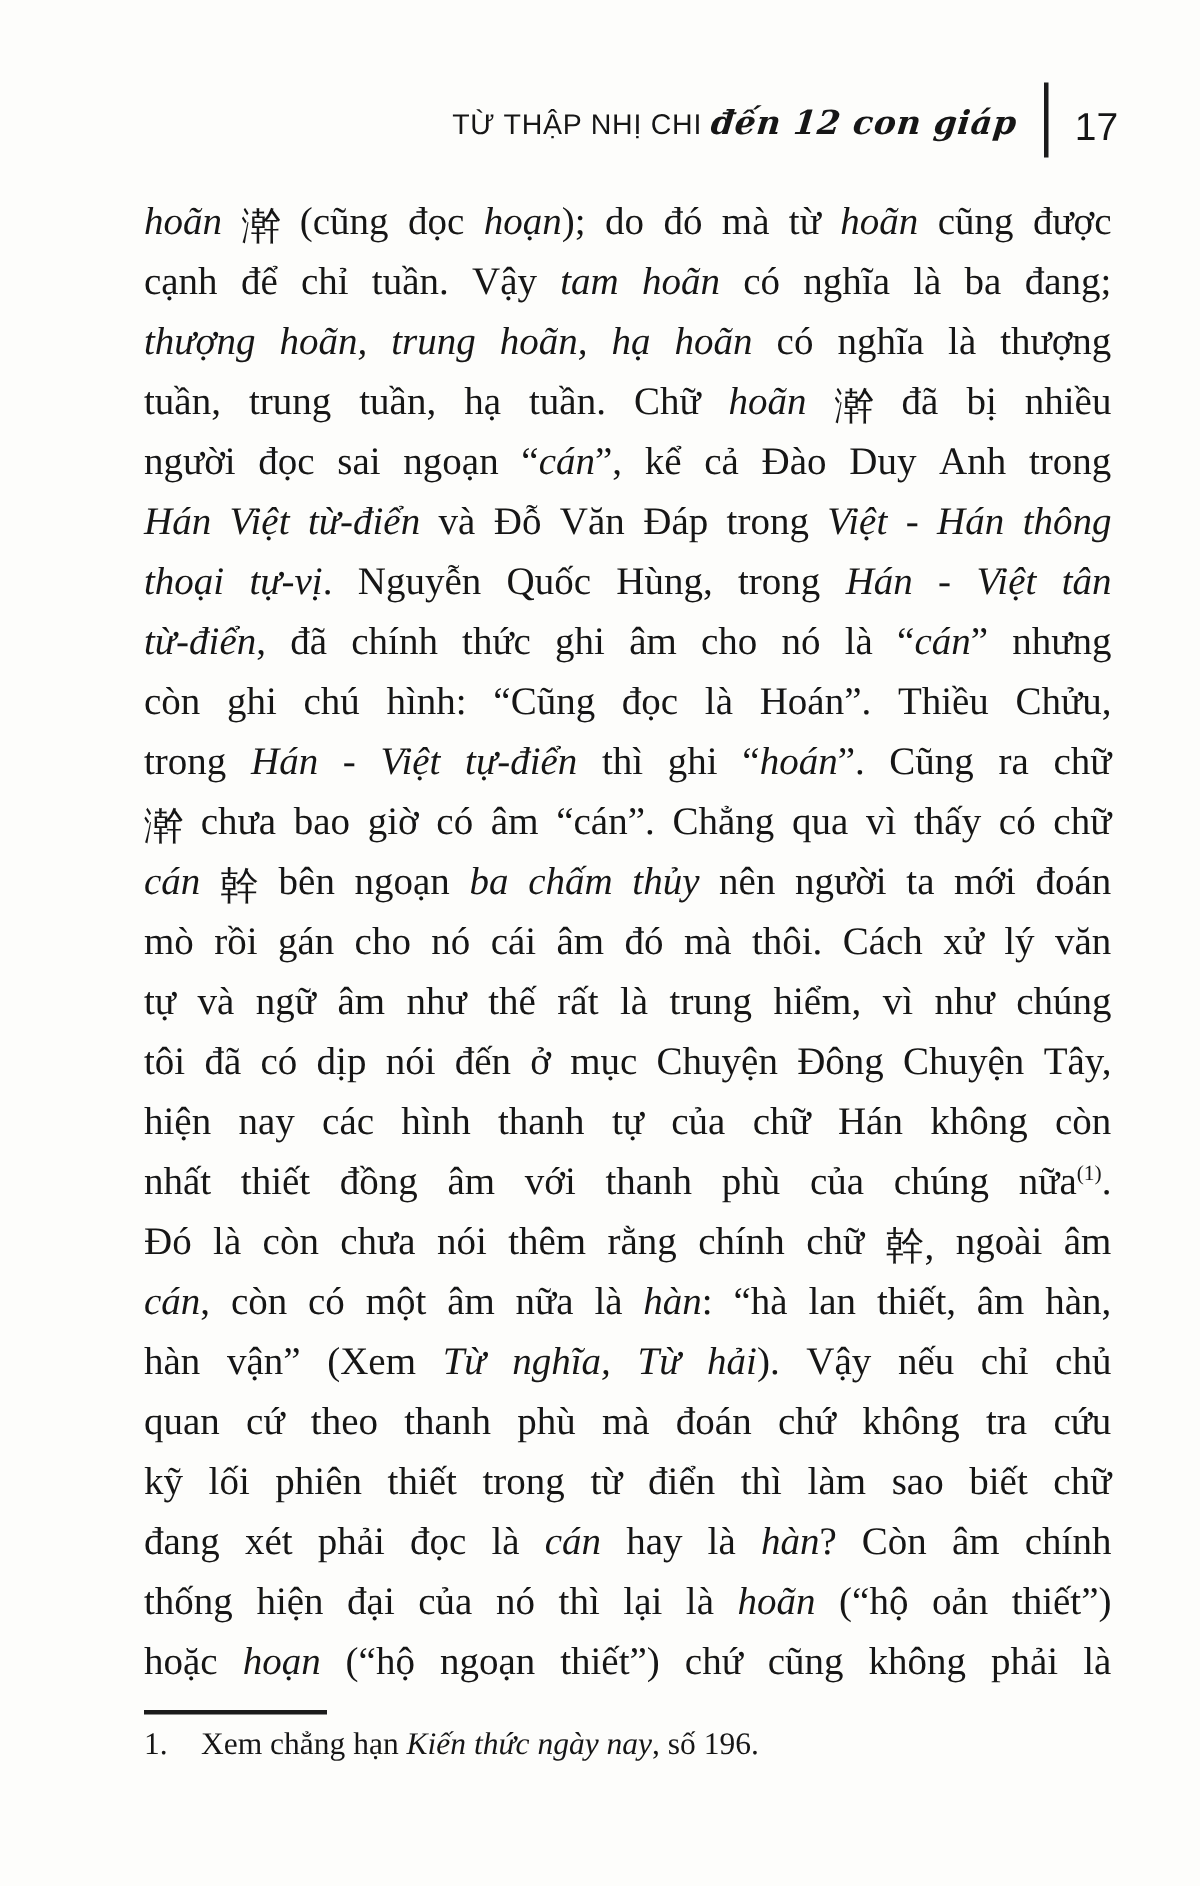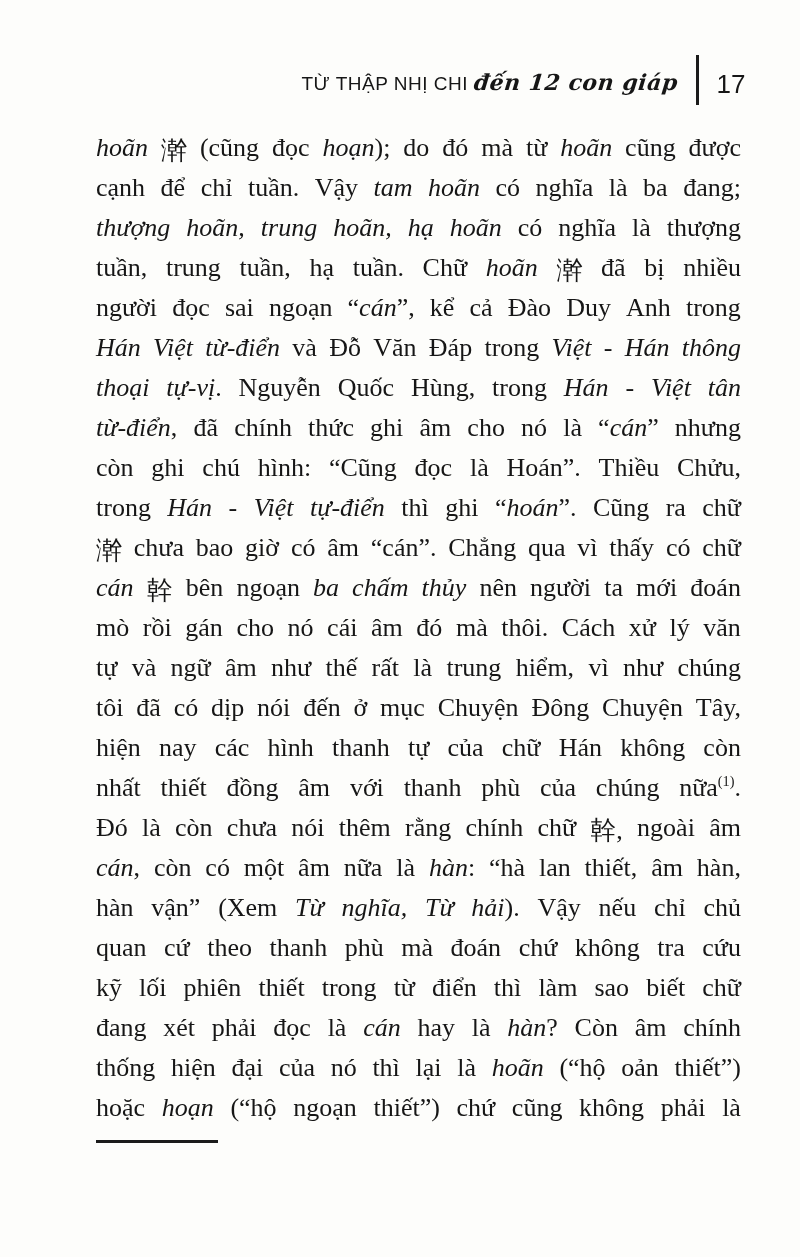--- a/index.html
+++ b/index.html
@@ -458,14 +458,17 @@
         <span class="word"><span>thiết”)</span></span>
         <span class="word"><span>chứ</span></span>
         <span class="word"><span>cũng</span></span>
         <span class="word"><span>không</span></span>
         <span class="word"><span>phải</span></span>
         <span class="word"><span>là</span></span>
       </div>
     </div>
 
   <div class="footnote-rule"></div>
+  <div class="footnote">
+    <span class="footnote-marker">1.</span><span><span>Xem chẳng hạn </span><span class="it">Kiến thức ngày nay</span><span>, số 196.</span></span>
+  </div>
 
 </div>
 
 </body></html>

